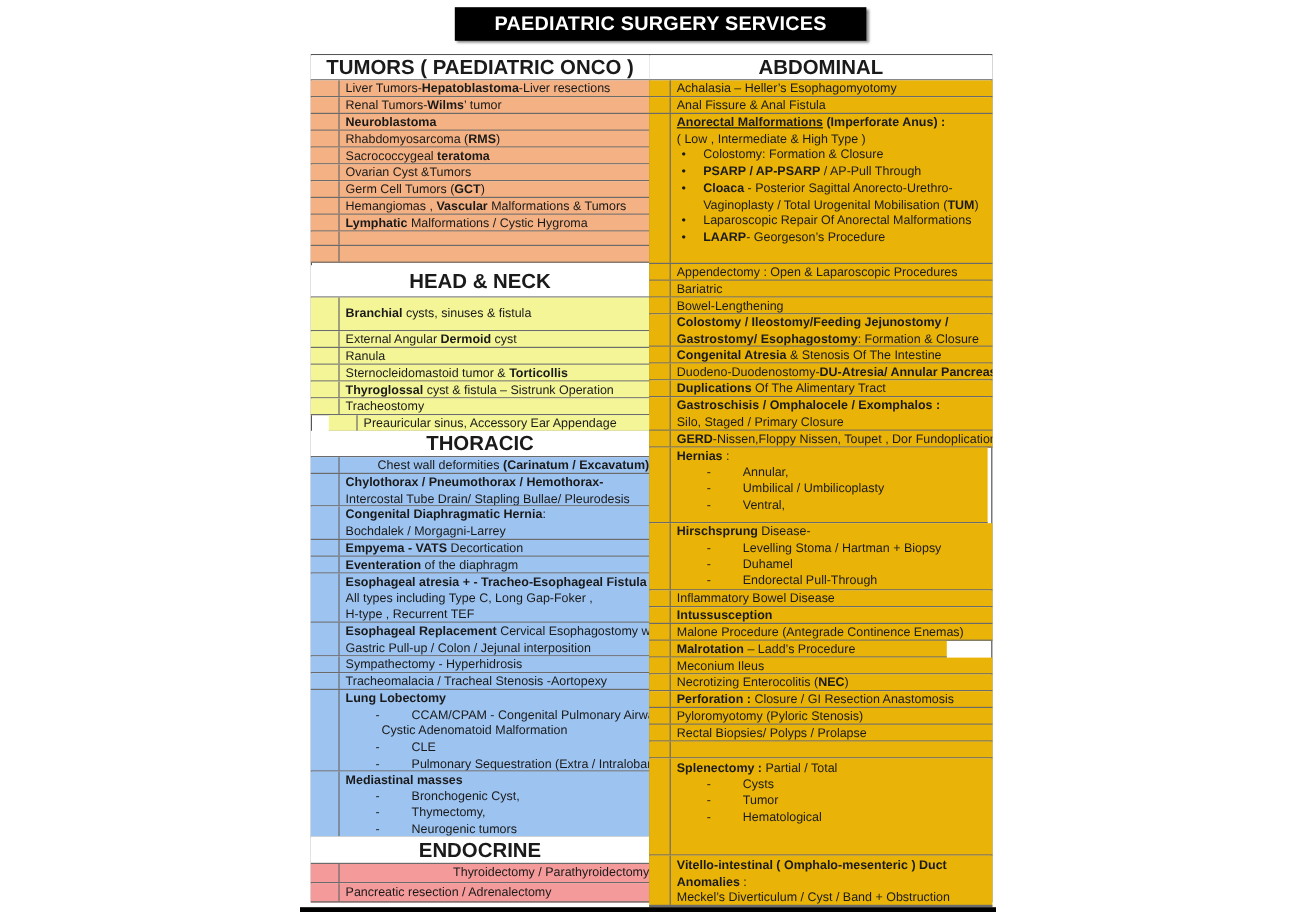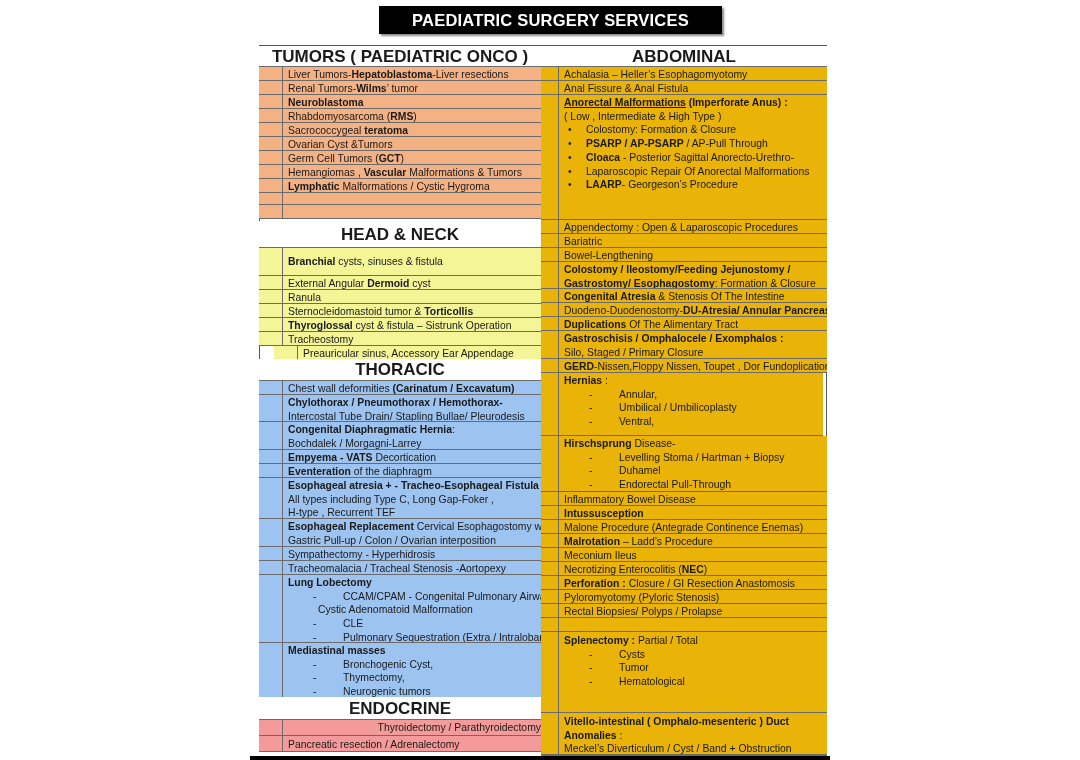--- a/index.html
+++ b/index.html
@@ -103,21 +103,21 @@
     </div>
     <div class="rowbar yellow" style="left: 259px; top: 332px; width: 282px; height: 14px;">
       <div class="stub" style="left: 0px; top: 0px; width: 24px; height: 13px;"></div>
       <div class="cell" style="left: 24px; top: 0px; width: 258px; height: 13px;"><span>Tracheostomy</span></div>
     </div>
     <div class="rowbar yellow" style="left: 259px; top: 346px; width: 282px; height: 14px; margin-left: 15px;">
       <div class="stub" style="left: 0px; top: 0px; width: 24px; height: 13px;"></div>
       <div class="cell" style="left: 24px; top: 0px; width: 258px; height: 13px;"><span>Preauricular sinus, Accessory Ear Appendage</span></div>
     </div>
     <div class="hdr" style="left: 259px; top: 359px; width: 282px; height: 22px; line-height: 22px; border-bottom: 1px solid rgb(107, 107, 107);">THORACIC</div>
-    <div class="rowbar blue" style="left: 259px; top: 381px; width: 282px; height: 14px;">
+    <div class="rowbar blue" style="left: 259px; top: 381px; width: 282px; height: 14px; text-align: right;">
       <div class="stub" style="left: 0px; top: 0px; width: 24px; height: 13px;"></div>
       <div class="cell" style="left: 24px; top: 0px; width: 258px; height: 13px;"><span>Chest wall deformities </span><b>(Carinatum / Excavatum)</b></div>
     </div>
     <div class="rowbar blue" style="left: 259px; top: 395px; width: 282px; height: 27px;">
       <div class="stub" style="left: 0px; top: 0px; width: 24px; height: 26px;"></div>
       <div class="cell" style="left: 24px; top: 0px; width: 258px; height: 26px;">
         <div><b>Chylothorax / Pneumothorax / Hemothorax-</b></div>
         <div><span>Intercostal Tube Drain/ Stapling Bullae/ Pleurodesis</span></div>
       </div>
     </div>
@@ -141,21 +141,21 @@
       <div class="cell" style="left: 24px; top: 0px; width: 258px; height: 40px;">
         <div><b>Esophageal atresia + - Tracheo-Esophageal Fistula</b></div>
         <div><span>All types including Type C, Long Gap-Foker ,</span></div>
         <div><span>H-type , Recurrent TEF</span></div>
       </div>
     </div>
     <div class="rowbar blue" style="left: 259px; top: 519px; width: 282px; height: 28px;">
       <div class="stub" style="left: 0px; top: 0px; width: 24px; height: 27px;"></div>
       <div class="cell" style="left: 24px; top: 0px; width: 258px; height: 27px;">
         <div><b>Esophageal Replacement</b><span> Cervical Esophagostomy with</span></div>
-        <div><span>Gastric Pull-up / Colon / Ovarian interposition</span></div>
+        <div><span>Gastric Pull-up / Colon / Jejunal interposition</span></div>
       </div>
     </div>
     <div class="rowbar blue" style="left: 259px; top: 547px; width: 282px; height: 14px;">
       <div class="stub" style="left: 0px; top: 0px; width: 24px; height: 13px;"></div>
       <div class="cell" style="left: 24px; top: 0px; width: 258px; height: 13px;"><span>Sympathectomy - Hyperhidrosis</span></div>
     </div>
     <div class="rowbar blue" style="left: 259px; top: 561px; width: 282px; height: 14px;">
       <div class="stub" style="left: 0px; top: 0px; width: 24px; height: 13px;"></div>
       <div class="cell" style="left: 24px; top: 0px; width: 258px; height: 13px;"><span>Tracheomalacia  / Tracheal Stenosis -Aortopexy</span></div>
     </div>
@@ -200,20 +200,21 @@
       <div class="cell" style="left: 18px; top: 0px; width: 268px; height: 13px;"><span>Anal Fissure &amp; Anal Fistula</span></div>
     </div>
     <div class="rowbar lblue" style="left: 541px; top: 95px; width: 286px; height: 125px;">
       <div class="stub" style="left: 0px; top: 0px; width: 18px; height: 124px;"></div>
       <div class="cell" style="left: 18px; top: 0px; width: 268px; height: 124px;">
         <div><u><b>Anorectal  Malformations</b></u><b> (Imperforate Anus) :</b></div>
         <div><span>( Low , Intermediate  &amp; High Type )</span></div>
         <div><span class="bul" style="padding-left: 4px; width: 18px;">  •</span><span>Colostomy: Formation &amp; Closure</span></div>
         <div><span class="bul" style="padding-left: 4px; width: 18px;">  •</span><b>PSARP / AP-PSARP</b><span> / AP-Pull Through</span></div>
         <div><span class="bul" style="padding-left: 4px; width: 18px;">  •</span><b>Cloaca</b><span> - Posterior Sagittal Anorecto-Urethro-</span></div>
+        <div style="padding-left: 22px;"><span>Vaginoplasty / Total Urogenital Mobilisation (</span><b>TUM</b><span>)</span></div>
         <div><span class="bul" style="padding-left: 4px; width: 18px;">  •</span><span>Laparoscopic Repair Of Anorectal Malformations</span></div>
         <div><span class="bul" style="padding-left: 4px; width: 18px;">  •</span><b>LAARP</b><span>- Georgeson’s Procedure</span></div>
       </div>
     </div>
     <div class="rowbar lblue" style="left: 541px; top: 220px; width: 286px; height: 14px;">
       <div class="stub" style="left: 0px; top: 0px; width: 18px; height: 13px;"></div>
       <div class="cell" style="left: 18px; top: 0px; width: 268px; height: 13px;"><span>Appendectomy : Open &amp; Laparoscopic Procedures</span></div>
     </div>
     <div class="rowbar lblue" style="left: 541px; top: 234px; width: 286px; height: 14px;">
       <div class="stub" style="left: 0px; top: 0px; width: 18px; height: 13px;"></div>
@@ -276,21 +277,21 @@
       <div class="cell" style="left: 18px; top: 0px; width: 268px; height: 13px;"><span>Inflammatory Bowel Disease</span></div>
     </div>
     <div class="rowbar lblue" style="left: 541px; top: 506px; width: 286px; height: 14px;">
       <div class="stub" style="left: 0px; top: 0px; width: 18px; height: 13px;"></div>
       <div class="cell" style="left: 18px; top: 0px; width: 268px; height: 13px;"><b>Intussusception</b></div>
     </div>
     <div class="rowbar lblue" style="left: 541px; top: 520px; width: 286px; height: 14px;">
       <div class="stub" style="left: 0px; top: 0px; width: 18px; height: 13px;"></div>
       <div class="cell" style="left: 18px; top: 0px; width: 268px; height: 13px;"><span>Malone Procedure (Antegrade Continence Enemas)</span></div>
     </div>
-    <div class="rowbar lblue" style="left: 541px; top: 534px; width: 286px; height: 14px;">
+    <div class="rowbar lblue" style="left: 541px; top: 534px; width: 248px; height: 14px;">
       <div class="stub" style="left: 0px; top: 0px; width: 18px; height: 13px;"></div>
       <div class="cell" style="left: 18px; top: 0px; width: 268px; height: 13px;"><b>Malrotation</b><span> – Ladd’s Procedure</span></div>
     </div>
     <div class="rowbar lblue" style="left: 541px; top: 548px; width: 286px; height: 14px;">
       <div class="stub" style="left: 0px; top: 0px; width: 18px; height: 13px;"></div>
       <div class="cell" style="left: 18px; top: 0px; width: 268px; height: 13px;"><span>Meconium Ileus</span></div>
     </div>
     <div class="rowbar lblue" style="left: 541px; top: 562px; width: 286px; height: 14px;">
       <div class="stub" style="left: 0px; top: 0px; width: 18px; height: 13px;"></div>
       <div class="cell" style="left: 18px; top: 0px; width: 268px; height: 13px;"><span>Necrotizing Enterocolitis (</span><b>NEC</b><span>)</span></div>

